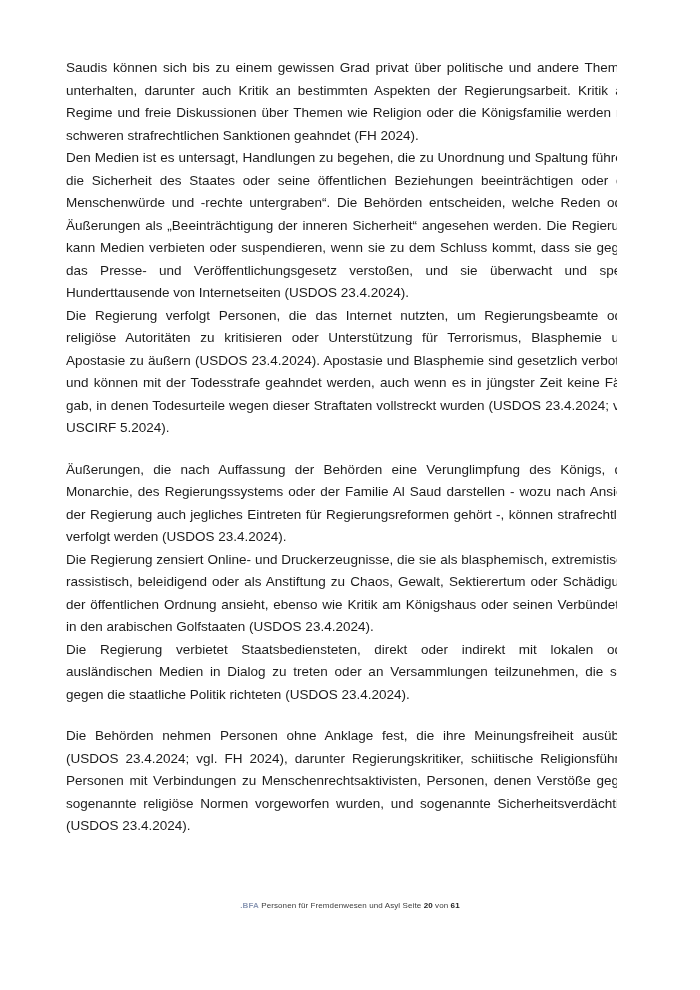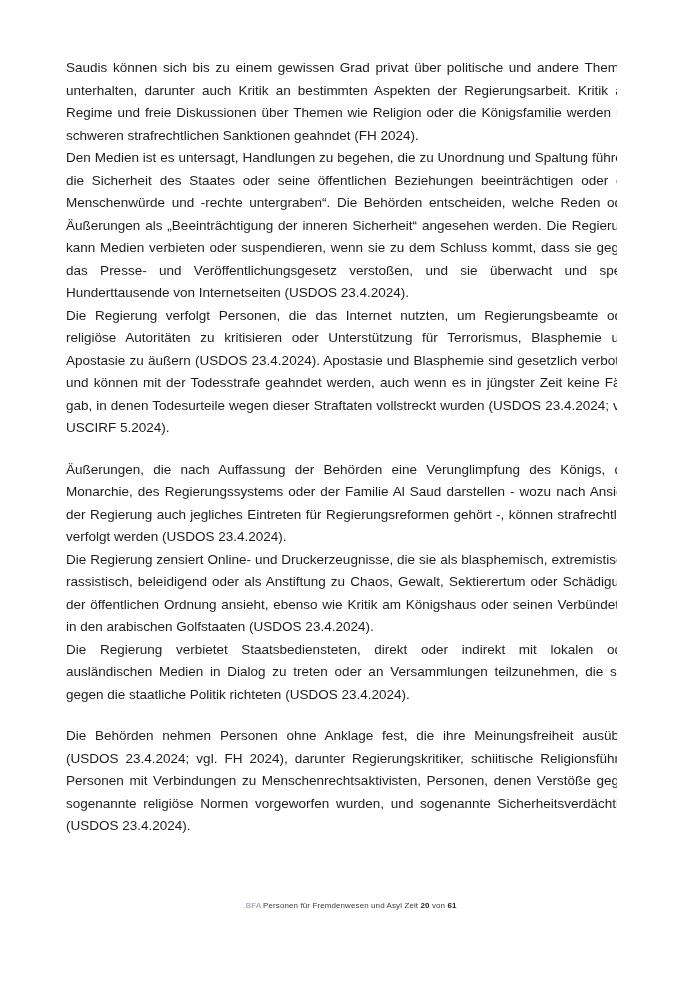--- a/index.html
+++ b/index.html
@@ -42,21 +42,21 @@
     top: 900px;
     width: 700px;
     text-align: center;
     font-size: 8px;
     line-height: 11px;
     color: #3c3c3c;
     letter-spacing: 0.1px;
   }
   .footer .logo {
     color: #8d9ab6;
-    font-weight: normal;
+    font-weight: bold;
   }
   .footer b {
     color: #222222;
   }
 </style>
 </head>
 <body>
 
 <div class="page">
 
@@ -66,19 +66,19 @@
     <p>Die Regierung verfolgt Personen, die das Internet nutzten, um Regierungsbeamte oder religiöse Autoritäten zu kritisieren oder Unterstützung für Terrorismus, Blasphemie und Apostasie zu äußern (USDOS 23.4.2024). Apostasie und Blasphemie sind gesetzlich verboten und können mit der Todesstrafe geahndet werden, auch wenn es in jüngster Zeit keine Fälle gab, in denen Todesurteile wegen dieser Straftaten vollstreckt wurden (USDOS 23.4.2024; vgl. USCIRF 5.2024).</p>
     <p class="gap">Äußerungen, die nach Auffassung der Behörden eine Verunglimpfung des Königs, der Monarchie, des Regierungssystems oder der Familie Al Saud darstellen - wozu nach Ansicht der Regierung auch jegliches Eintreten für Regierungsreformen gehört -, können strafrechtlich verfolgt werden (USDOS 23.4.2024).</p>
     <p>Die Regierung zensiert Online- und Druckerzeugnisse, die sie als blasphemisch, extremistisch, rassistisch, beleidigend oder als Anstiftung zu Chaos, Gewalt, Sektierertum oder Schädigung der öffentlichen Ordnung ansieht, ebenso wie Kritik am Königshaus oder seinen Verbündeten in den arabischen Golfstaaten (USDOS 23.4.2024).</p>
     <p>Die Regierung verbietet Staatsbediensteten, direkt oder indirekt mit lokalen oder ausländischen Medien in Dialog zu treten oder an Versammlungen teilzunehmen, die sich gegen die staatliche Politik richteten (USDOS 23.4.2024).</p>
     <p class="gap">Die Behörden nehmen Personen ohne Anklage fest, die ihre Meinungsfreiheit ausüben (USDOS 23.4.2024; vgl. FH 2024), darunter Regierungskritiker, schiitische Religionsführer, Personen mit Verbindungen zu Menschenrechtsaktivisten, Personen, denen Verstöße gegen sogenannte religiöse Normen vorgeworfen wurden, und sogenannte Sicherheitsverdächtige (USDOS 23.4.2024).</p>
   </div>
 
   <div class="footer">
     <span class="logo">.BFA</span>
     <span>Personen für Fremdenwesen und Asyl</span>
-    <span>Zeit</span>
+    <span>Seite</span>
     <b>20</b>
     <span>von</span>
     <b>61</b>
   </div>
 
 </div>
 
 </body></html>

